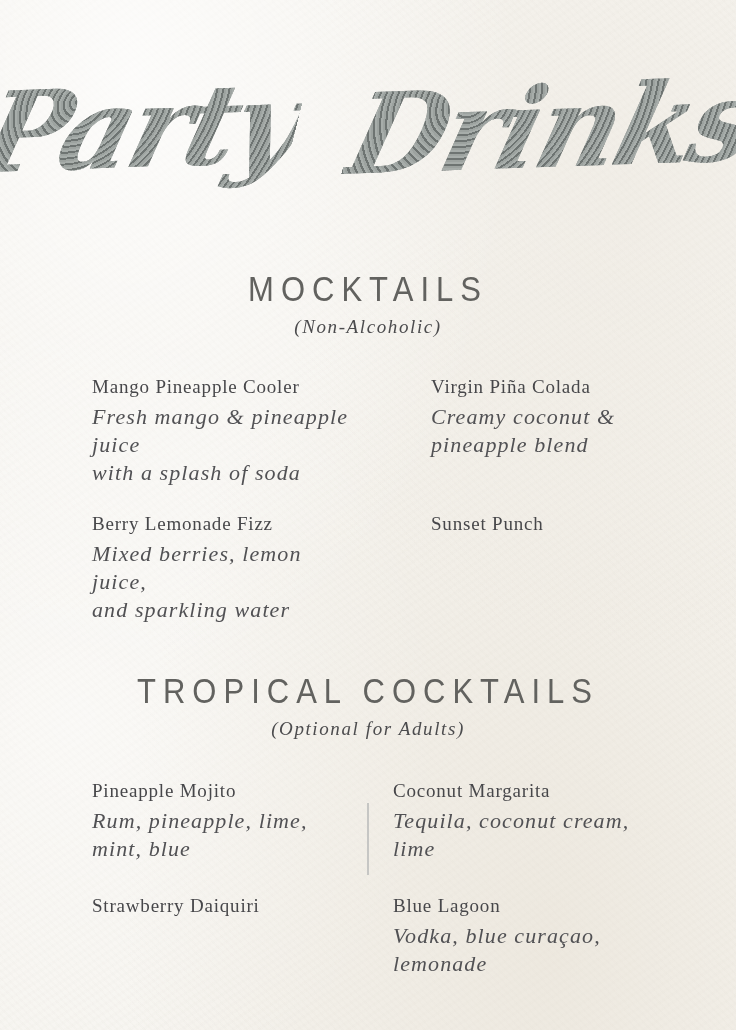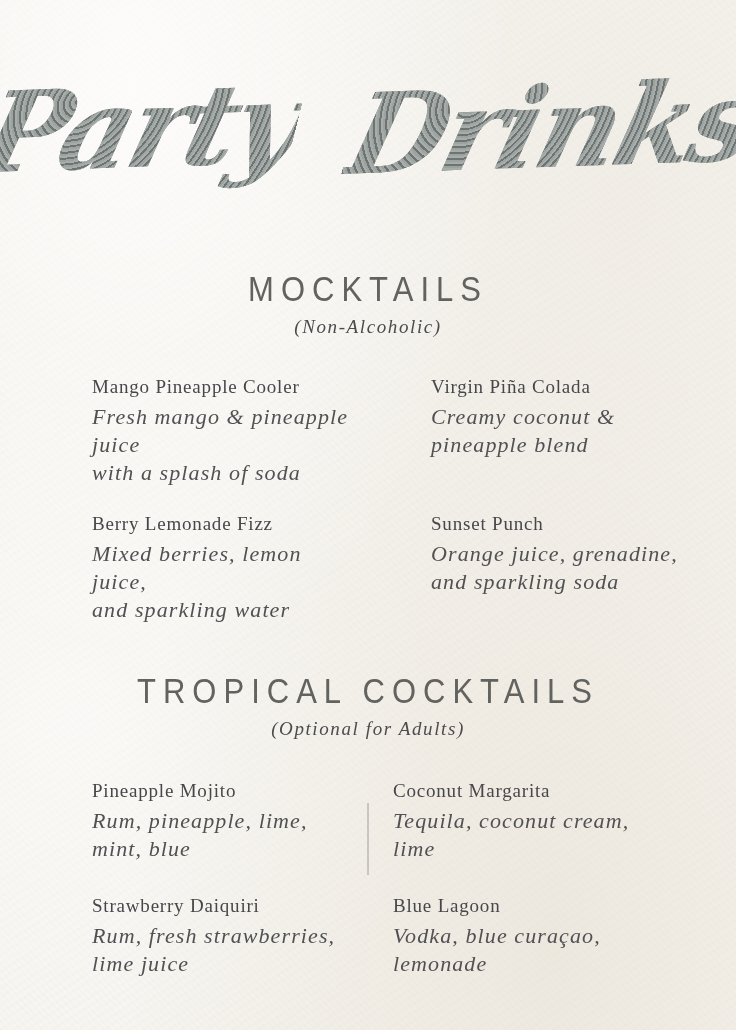--- a/index.html
+++ b/index.html
@@ -120,24 +120,20 @@
       </div>
       <div class="item">
         <div class="item-name">Berry Lemonade Fizz</div>
         <div class="item-desc">
           <span class="dline">Mixed berries, lemon juice,</span>
           <span class="dline">and sparkling water</span>
         </div>
       </div>
       <div class="item">
         <div class="item-name">Sunset Punch</div>
-        <div class="item-desc">
-          <span class="dline">Orange juice, grenadine,</span>
-          <span class="dline">and sparkling soda</span>
-        </div>
       </div>
     </div>
   </div>
 
   <div>
     <div class="section-heading mt-tropical">TROPICAL COCKTAILS</div>
     <div class="section-subheading">(Optional for Adults)</div>
 
     <div class="items-grid sec2-grid">
       <div class="item">
@@ -149,24 +145,20 @@
       </div>
       <div class="item">
         <div class="item-name">Coconut Margarita</div>
         <div class="item-desc">
           <span class="dline">Tequila, coconut cream,</span>
           <span class="dline">lime</span>
         </div>
       </div>
       <div class="item">
         <div class="item-name">Strawberry Daiquiri</div>
-        <div class="item-desc">
-          <span class="dline">Rum, fresh strawberries,</span>
-          <span class="dline">lime juice</span>
-        </div>
       </div>
       <div class="item">
         <div class="item-name">Blue Lagoon</div>
         <div class="item-desc">
           <span class="dline">Vodka, blue curaçao,</span>
           <span class="dline">lemonade</span>
         </div>
       </div>
     </div>
   </div>

